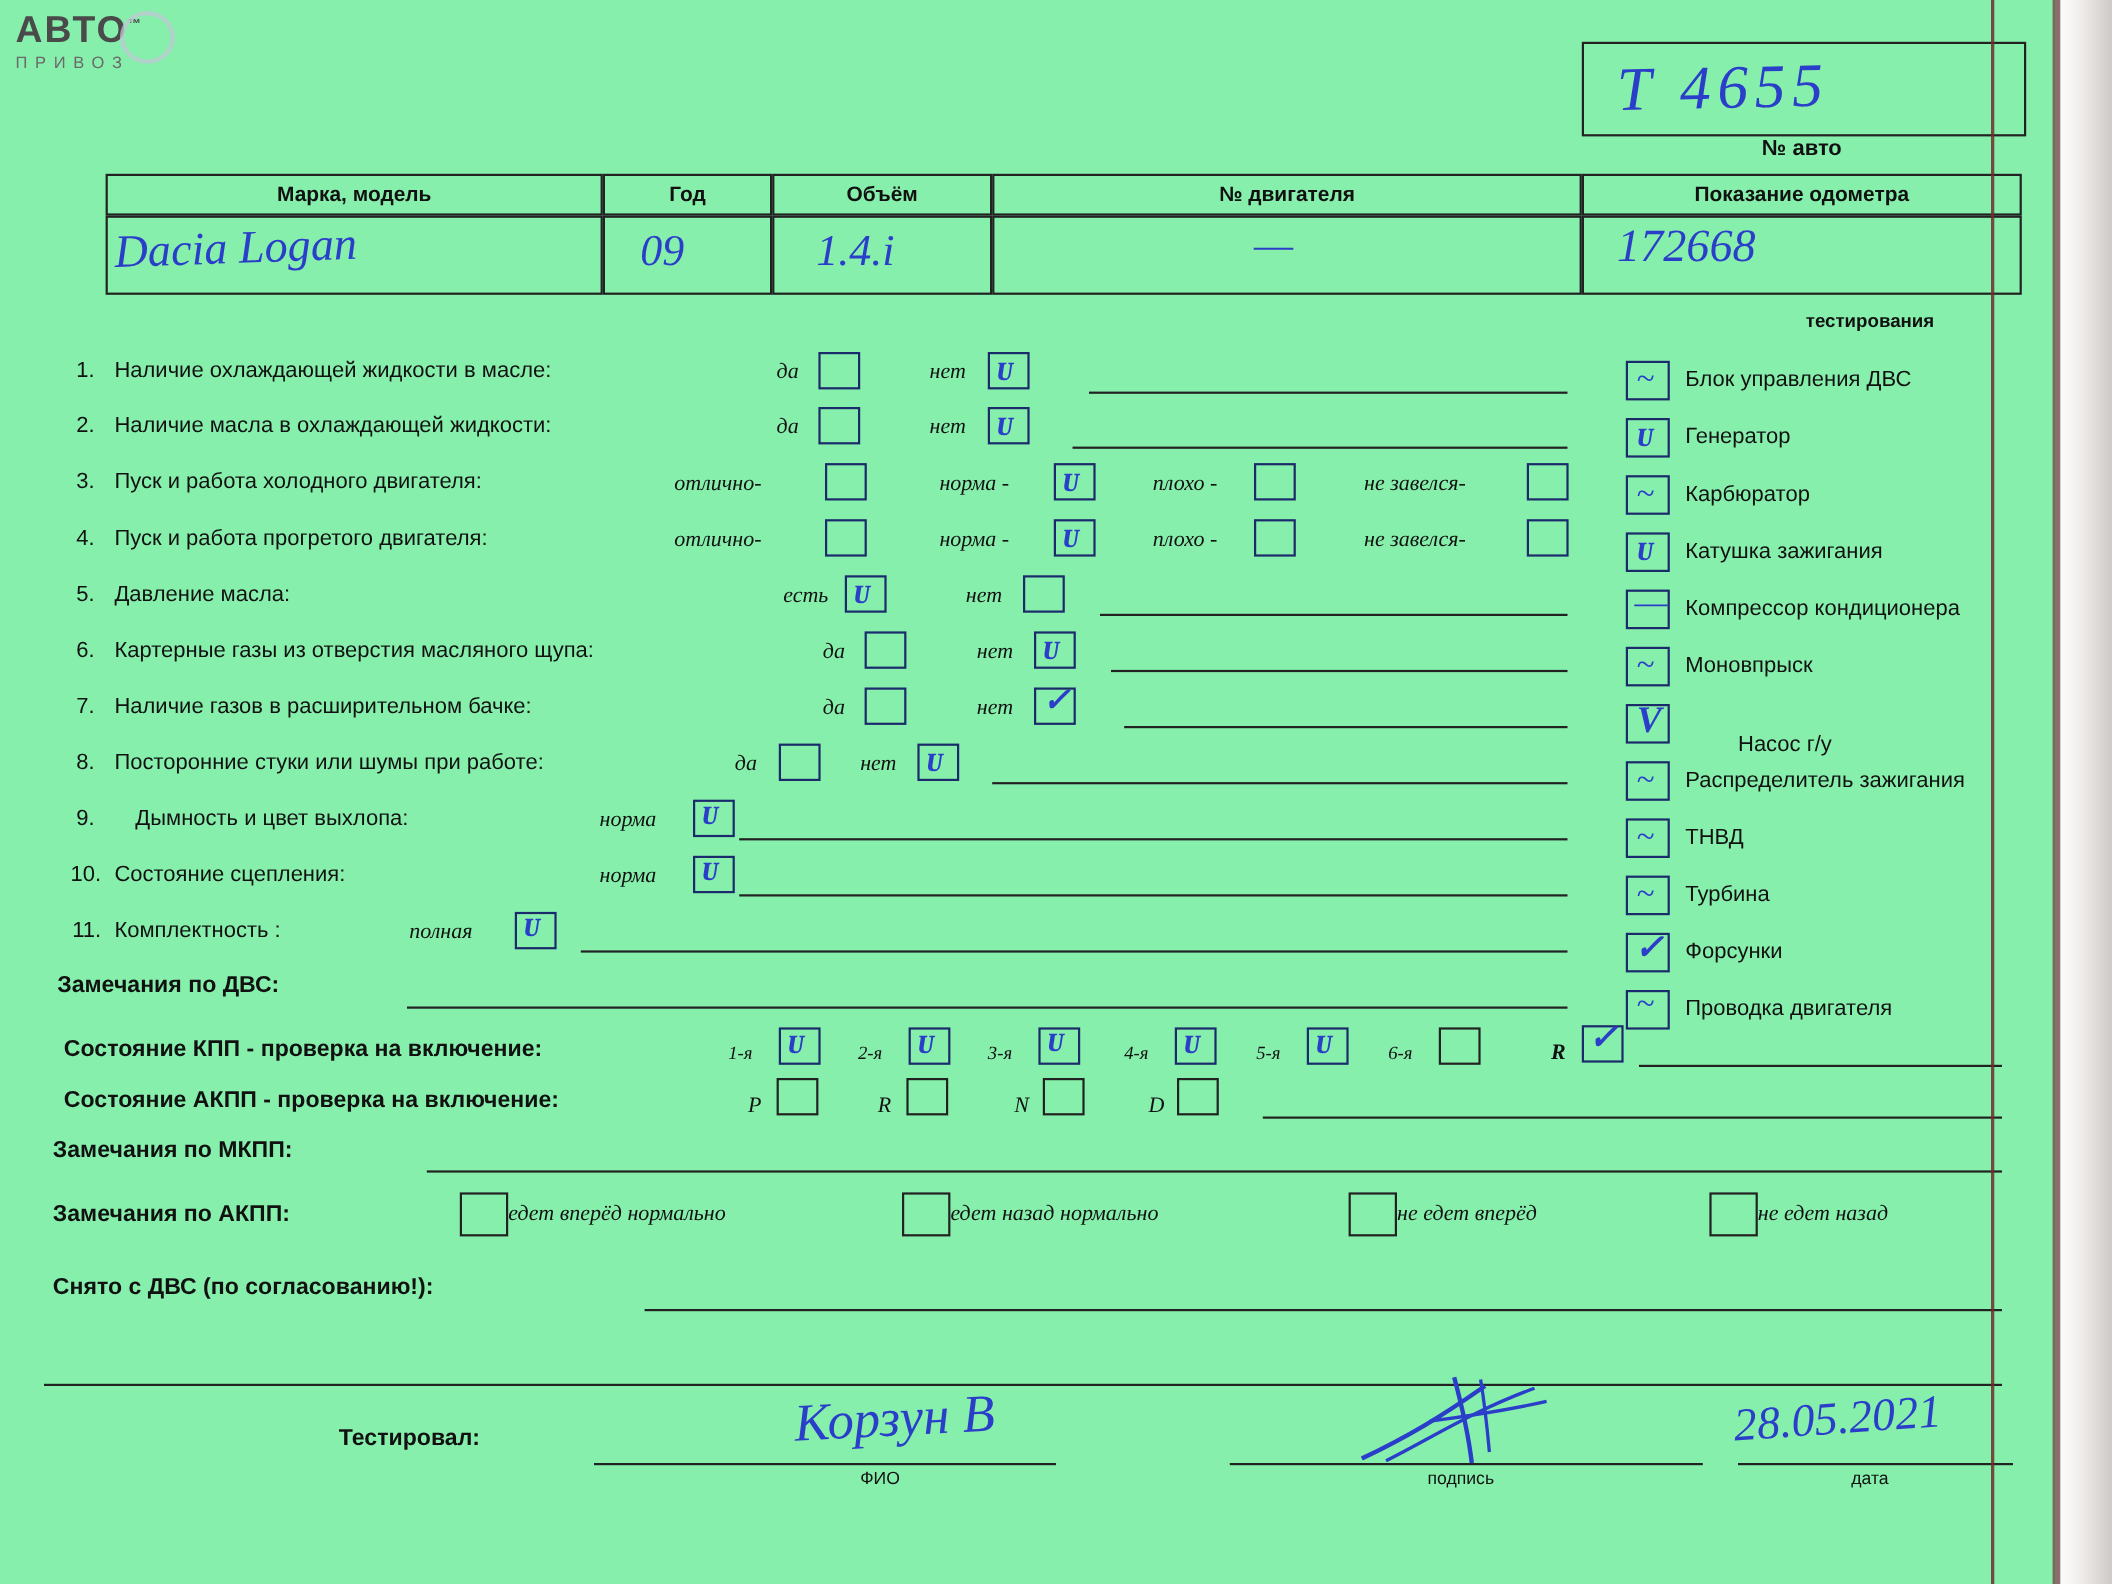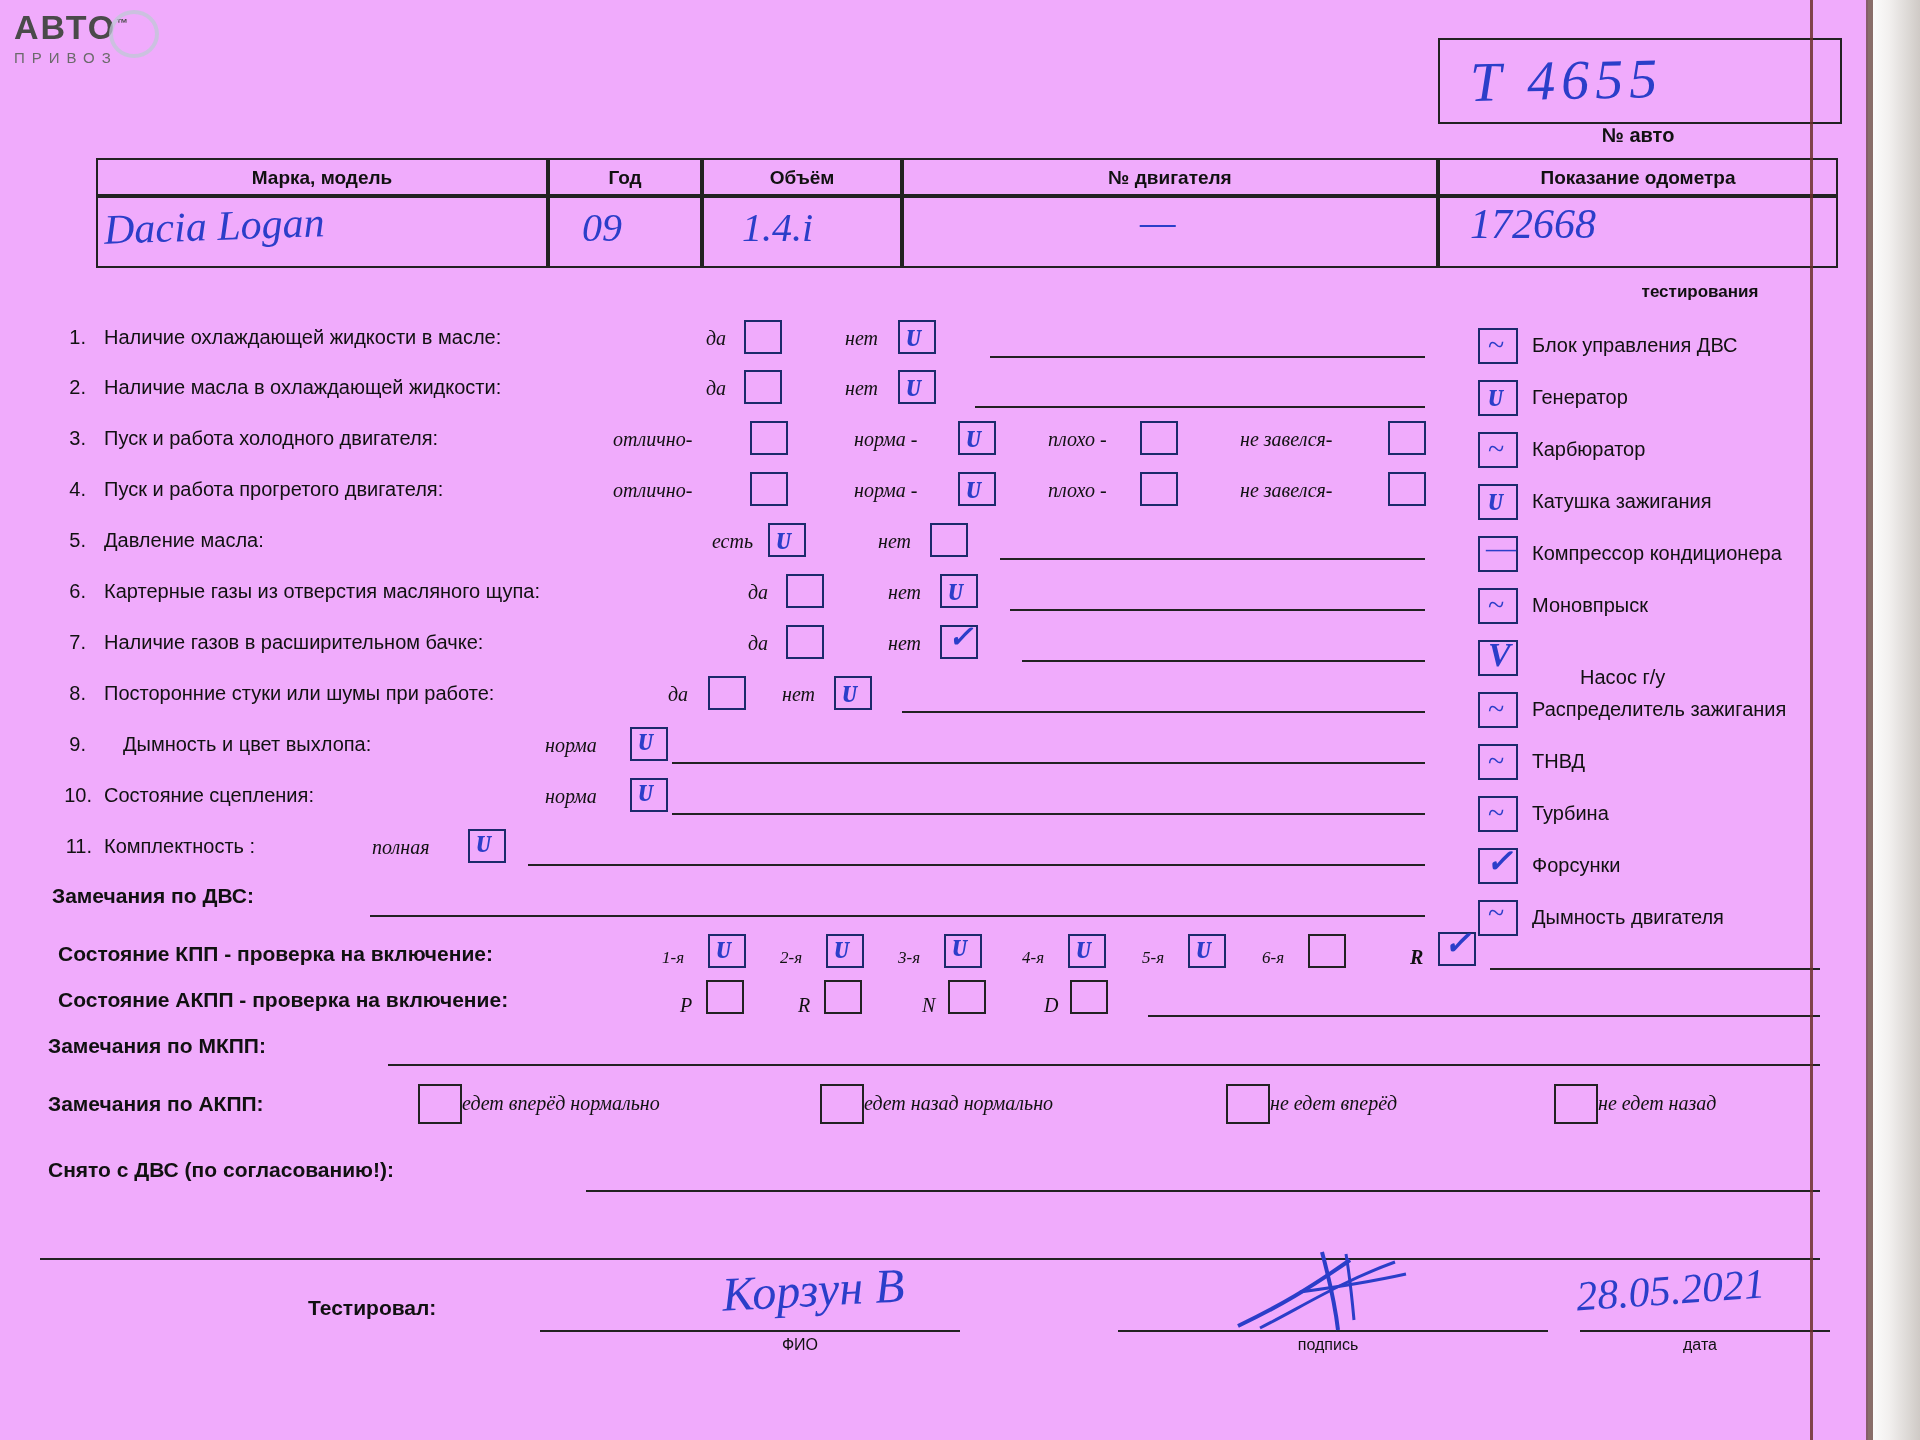--- a/index.html
+++ b/index.html
@@ -7,21 +7,21 @@
     width:1920px;height:1440px;
     background:#ffffff;
     font-family:"Liberation Sans", sans-serif;
     color:#111;
     overflow:hidden;
     position:relative;
   }
   .sheet{
     position:absolute;
     left:0;top:0;width:1920px;height:1440px;
-    background:#f0abfc;
+    background:#86efac;
   }
   
   .edge-band{
     position:absolute;right:0;top:0;width:52px;height:1440px;
     background:linear-gradient(to right,#ffffff 0%,#f2f0ef 40%,#cfcac6 100%);
   }
   .edge-line{
     position:absolute;left:1810px;top:0;width:3px;height:1440px;
     background:#6d2f2a;opacity:.85;
   }
@@ -276,21 +276,21 @@
   <div class="kbox" style="left:1478px;top:796px;"></div>
   <div class="dash" style="left:1488px;top:798px;">~</div>
   <div class="ktext" style="left:1532px;top:802px;">Турбина</div>
 
   <div class="kbox" style="left:1478px;top:848px;"></div>
   <div class="tick" style="left:1486px;top:844px;font-size:32px;">✓</div>
   <div class="ktext" style="left:1532px;top:854px;">Форсунки</div>
 
   <div class="kbox" style="left:1478px;top:900px;"></div>
   <div class="dash" style="left:1488px;top:898px;">~</div>
-  <div class="ktext" style="left:1532px;top:906px;">Дымность двигателя</div>
+  <div class="ktext" style="left:1532px;top:906px;">Проводка двигателя</div>
 
   <div class="bold-lbl" style="left:52px;top:884px;">Замечания по ДВС:</div>
   <div class="uline" style="left:370px;top:915px;width:1055px;"></div>
 
   <div class="bold-lbl" style="left:58px;top:942px;">Состояние КПП - проверка на включение:</div>
   <div class="gear" style="left:662px;top:948px;">1-я</div>
   <div class="box" style="left:708px;top:934px;"></div>
   <div class="tick" style="left:716px;top:930px;">ᴜ</div>
   <div class="gear" style="left:780px;top:948px;">2-я</div>
   <div class="box" style="left:826px;top:934px;"></div>

